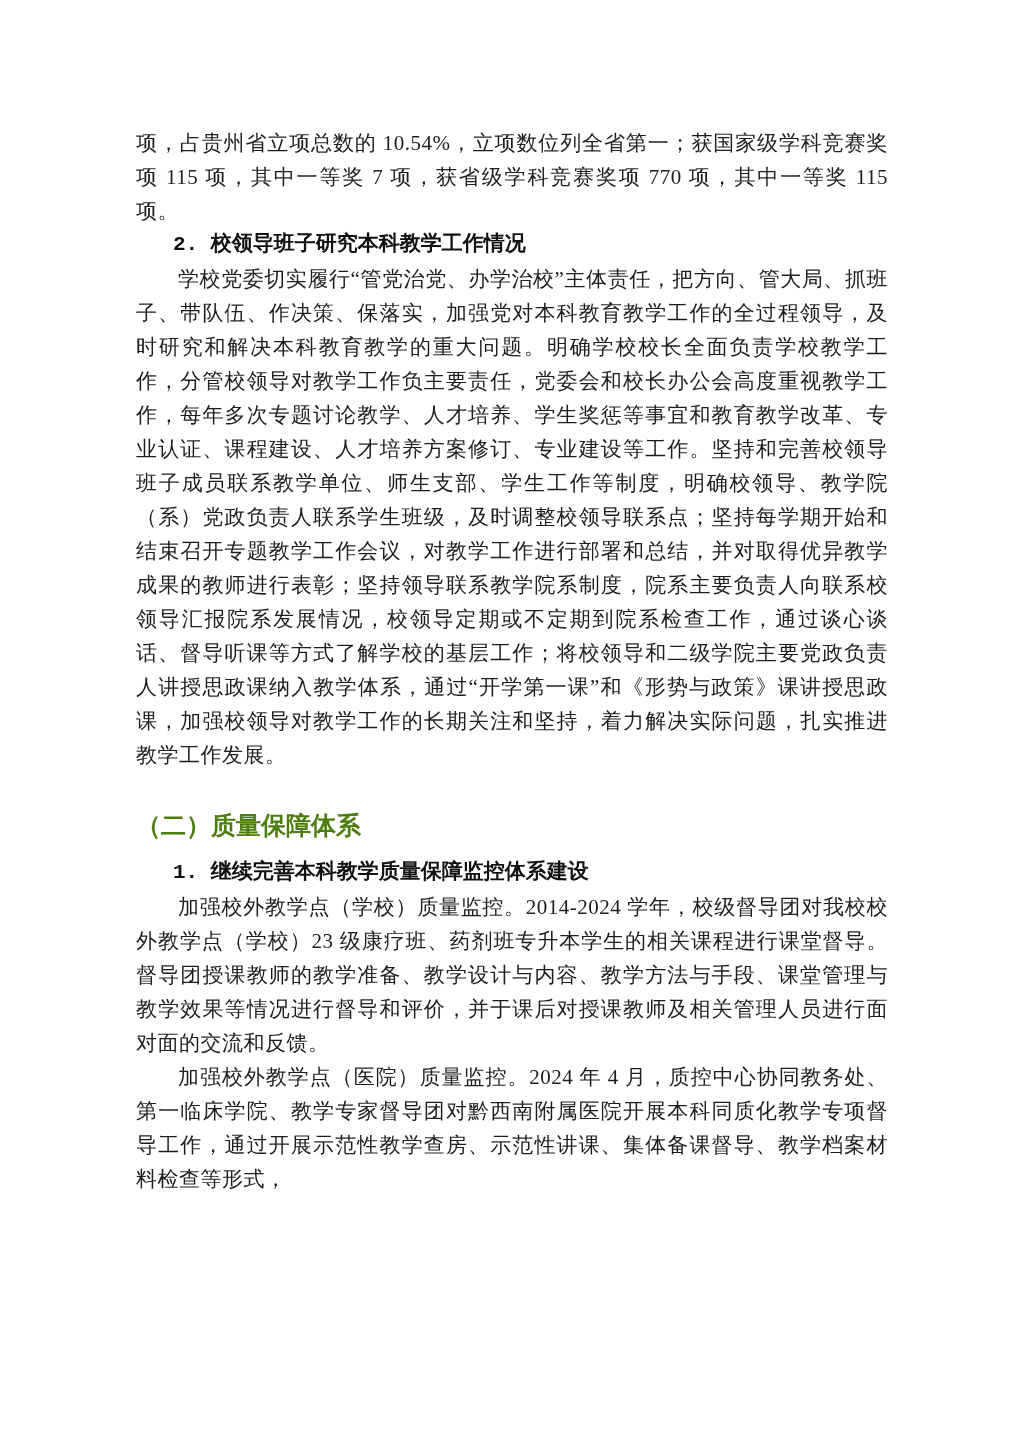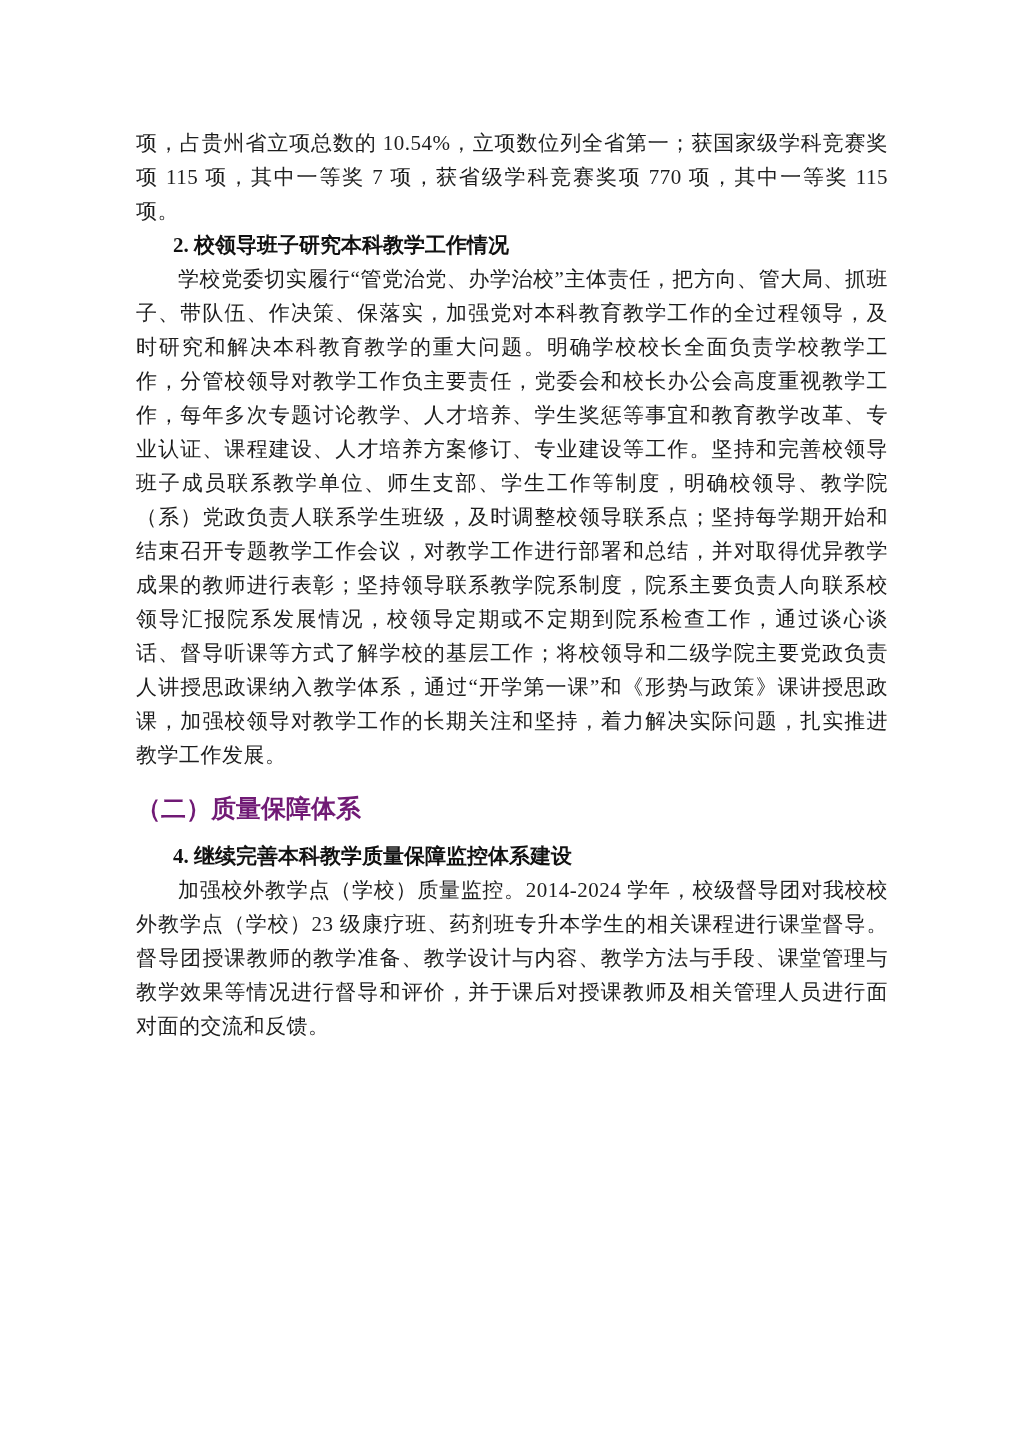--- a/index.html
+++ b/index.html
@@ -33,30 +33,30 @@
   }
   .para.no-indent {
     text-indent: 0;
   }
   .subheading {
     margin: 0;
     padding-left: 37px;
     font-size: 21px;
     line-height: 34px;
     font-weight: 700;
-    font-family: Liberation Serif, serif;
+    font-family: Liberation Mono, monospace;
     color: #111111;
   }
   .section-heading {
-    margin: 17px 0 12px 0;
+    margin: 34px 0 12px 0;
     font-size: 25px;
     line-height: 38px;
     font-weight: 700;
     font-family: "Liberation Sans", "DejaVu Sans", sans-serif;
-    color: #701a75;
+    color: #4d7c0f;
   }
   .page-number {
     position: absolute;
     top: 1310px;
     left: 0;
     width: 100%;
     text-align: center;
     font-size: 19px;
     line-height: 26px;
     color: #0f766e;
@@ -64,17 +64,18 @@
 </style>
 </head>
 <body>
 
 <div class="page">
   <main class="content">
       <p class="para no-indent">项，占贵州省立项总数的 10.54%，立项数位列全省第一；获国家级学科竞赛奖项 115 项，其中一等奖 7 项，获省级学科竞赛奖项 770 项，其中一等奖 115 项。</p>
       <h3 class="subheading">2. 校领导班子研究本科教学工作情况</h3>
       <p class="para">学校党委切实履行“管党治党、办学治校”主体责任，把方向、管大局、抓班子、带队伍、作决策、保落实，加强党对本科教育教学工作的全过程领导，及时研究和解决本科教育教学的重大问题。明确学校校长全面负责学校教学工作，分管校领导对教学工作负主要责任，党委会和校长办公会高度重视教学工作，每年多次专题讨论教学、人才培养、学生奖惩等事宜和教育教学改革、专业认证、课程建设、人才培养方案修订、专业建设等工作。坚持和完善校领导班子成员联系教学单位、师生支部、学生工作等制度，明确校领导、教学院（系）党政负责人联系学生班级，及时调整校领导联系点；坚持每学期开始和结束召开专题教学工作会议，对教学工作进行部署和总结，并对取得优异教学成果的教师进行表彰；坚持领导联系教学院系制度，院系主要负责人向联系校领导汇报院系发展情况，校领导定期或不定期到院系检查工作，通过谈心谈话、督导听课等方式了解学校的基层工作；将校领导和二级学院主要党政负责人讲授思政课纳入教学体系，通过“开学第一课”和《形势与政策》课讲授思政课，加强校领导对教学工作的长期关注和坚持，着力解决实际问题，扎实推进教学工作发展。</p>
       <h2 class="section-heading">（二）质量保障体系</h2>
-      <h3 class="subheading">4. 继续完善本科教学质量保障监控体系建设</h3>
+      <h3 class="subheading">1. 继续完善本科教学质量保障监控体系建设</h3>
       <p class="para">加强校外教学点（学校）质量监控。2014-2024 学年，校级督导团对我校校外教学点（学校）23 级康疗班、药剂班专升本学生的相关课程进行课堂督导。督导团授课教师的教学准备、教学设计与内容、教学方法与手段、课堂管理与教学效果等情况进行督导和评价，并于课后对授课教师及相关管理人员进行面对面的交流和反馈。</p>
+      <p class="para">加强校外教学点（医院）质量监控。2024 年 4 月，质控中心协同教务处、第一临床学院、教学专家督导团对黔西南附属医院开展本科同质化教学专项督导工作，通过开展示范性教学查房、示范性讲课、集体备课督导、教学档案材料检查等形式，</p>
     </main>
   <div class="page-number">31</div>
 </div>
 
 </body></html>

